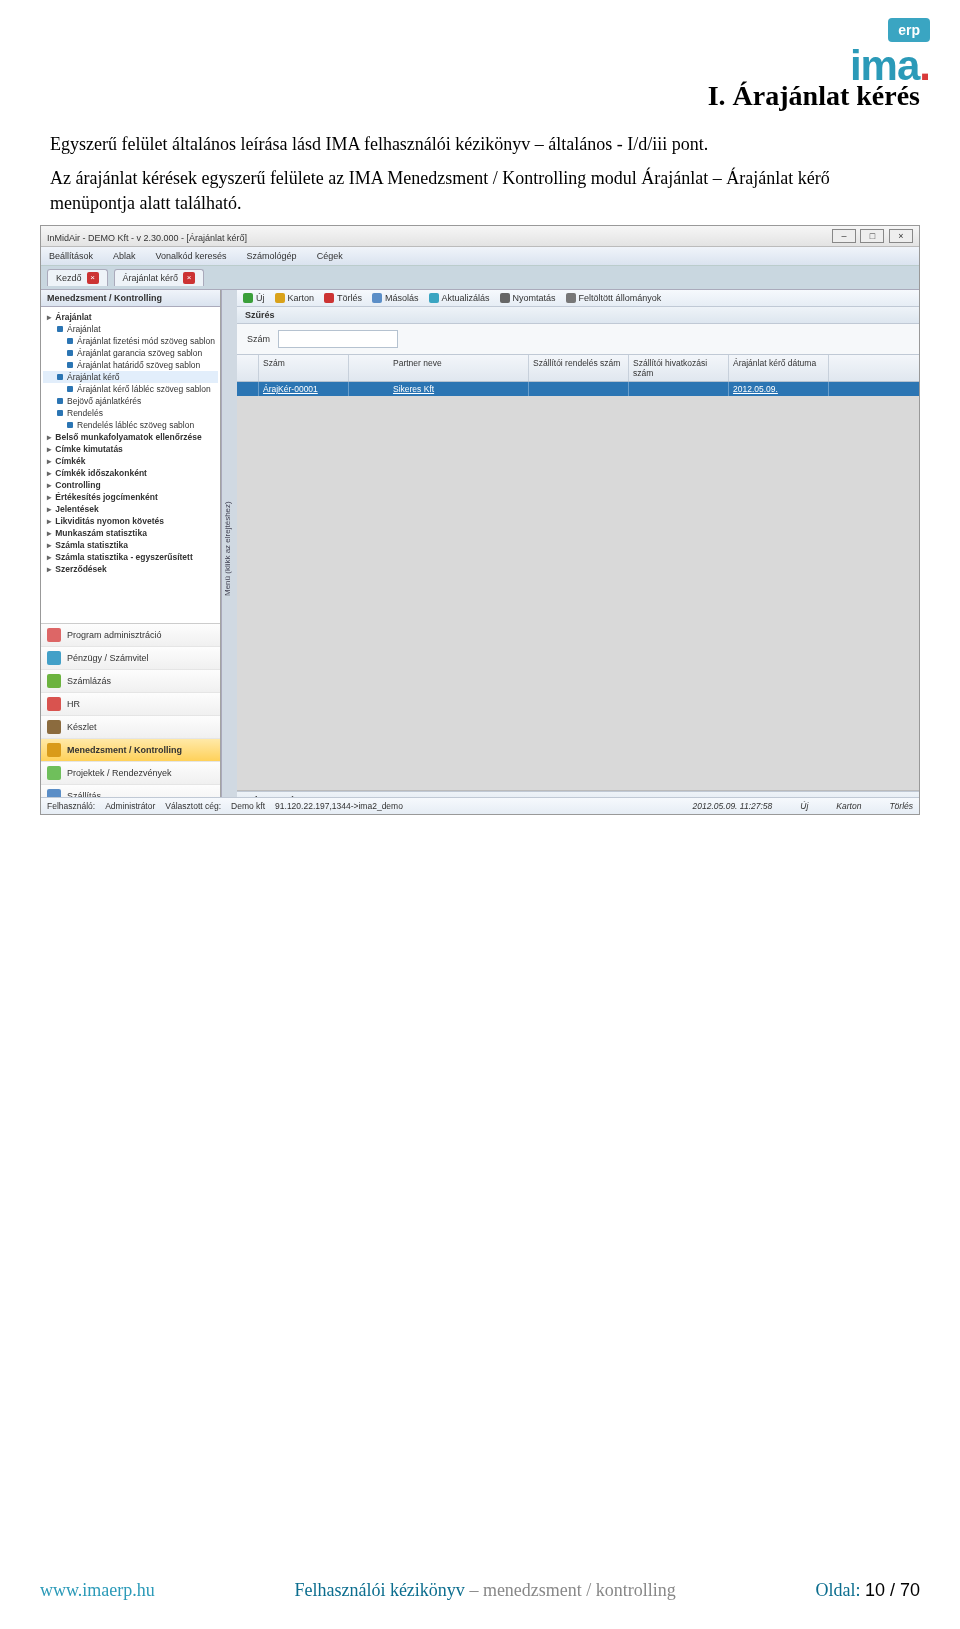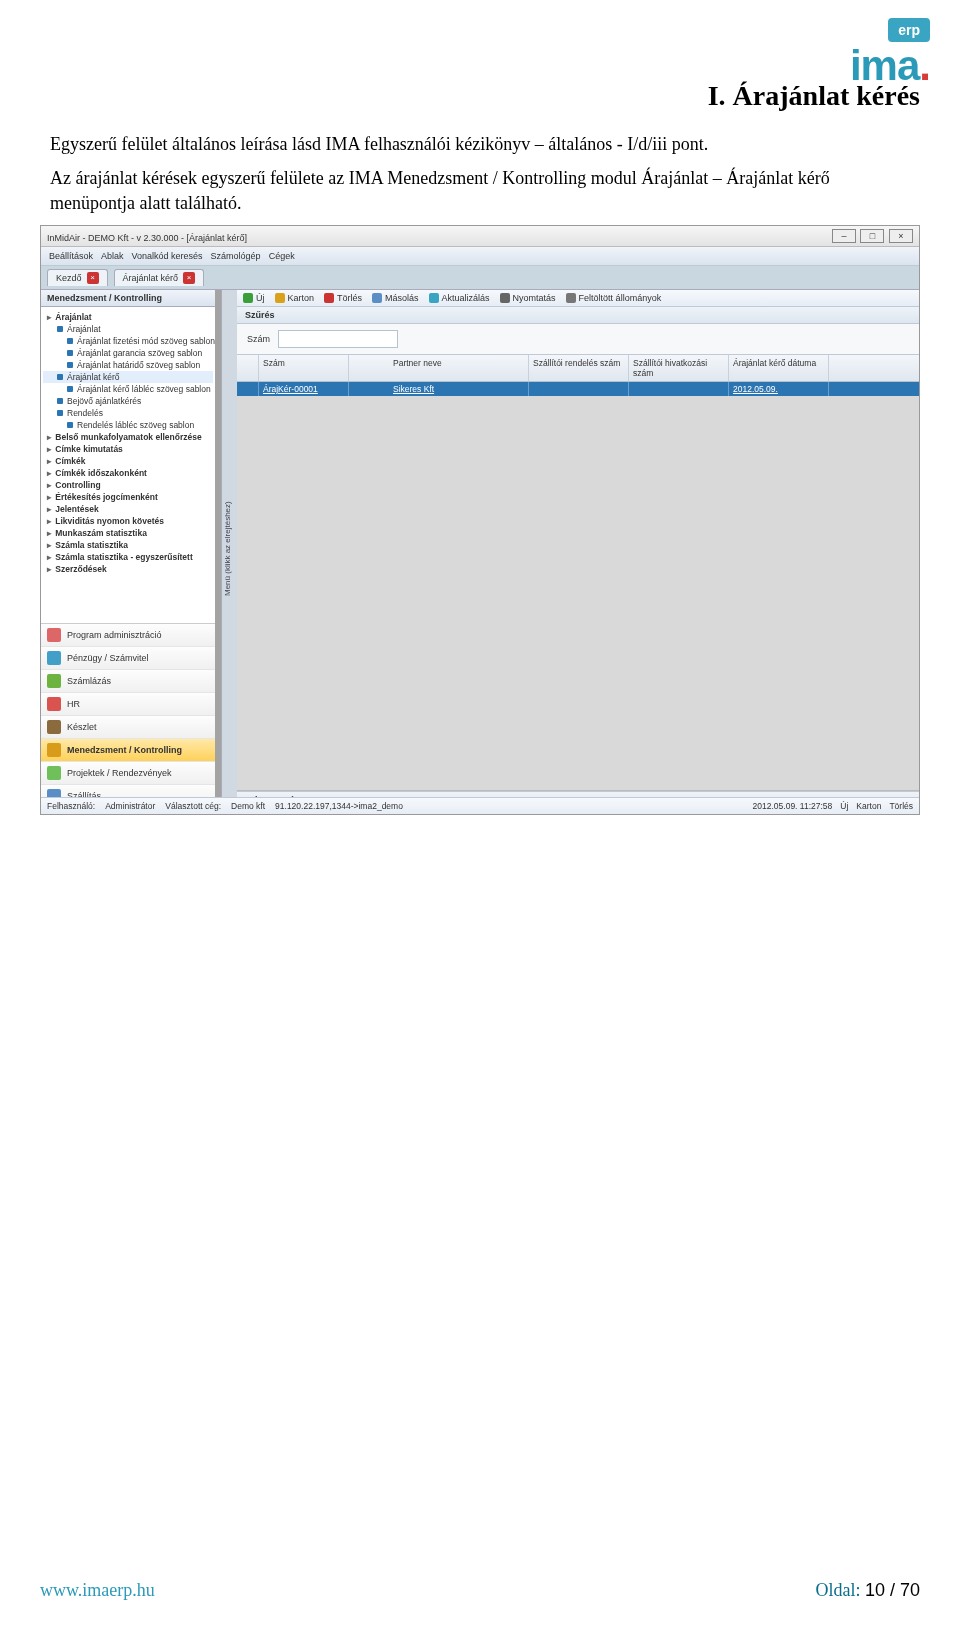--- a/index.html
+++ b/index.html
@@ -12,27 +12,27 @@
   }
   .logo-text { font-size: 42px; font-weight: bold; color: #2b9ab8; letter-spacing: -1px; }
   .logo-text .dot { color: #d93a3a; }
   h1.title { text-align: right; font-family: "Times New Roman", serif; font-size: 28px; font-weight: bold; margin: 30px 0 20px; }
   .body-text { font-family: "Times New Roman", serif; font-size: 18px; line-height: 1.35; margin: 0 10px 10px; }
   .screenshot {
     margin: 10px 0 0 0; border: 1px solid #999; background: #e9e9e9;
     width: 880px; height: 590px; position: relative; font-size: 9px; color: #333;
   }
   .ss-title { background: linear-gradient(#f6f6f6,#e3e3e3); border-bottom: 1px solid #bbb; padding: 3px 6px; display: flex; justify-content: space-between; align-items: flex-end; }
-  .ss-menu { background: linear-gradient(#f0f4fa,#dae3ef); border-bottom: 1px solid #bcc; padding: 2px 4px; display: flex; gap: 0; }
+  .ss-menu { background: linear-gradient(#f0f4fa,#dae3ef); border-bottom: 1px solid #bcc; padding: 2px 4px; display: flex; gap: 12px; }
   .ss-menu span { padding: 2px 4px; }
   .ss-tabs { background: #c9d7e0; border-bottom: 1px solid #aab; padding: 3px 6px; display: flex; gap: 6px; align-items: center; }
   .ss-tabs .tab { background: #eef3f8; border: 1px solid #aab; border-bottom: none; border-radius: 3px 3px 0 0; padding: 2px 8px; display: flex; align-items: center; gap: 5px; }
   .ss-tabs .closebtn { background: #c33; color: #fff; width: 12px; height: 12px; display: inline-flex; align-items: center; justify-content: center; font-size: 8px; border-radius: 2px; }
   .ss-body { display: flex; height: calc(100% - 70px); }
-  .ss-side { width: 180px; background: #fff; border-right: 6px solid #a3a3a3; display: flex; flex-direction: column; }
+  .ss-side { width: 180px; background: #fff; border-right: 1px solid #a3a3a3; display: flex; flex-direction: column; }
   .side-head { background: linear-gradient(#f0f4fa,#dae3ef); border-bottom: 1px solid #aab; padding: 3px 6px; font-weight: bold; }
   .tree { flex: 0 0 auto; padding: 4px 2px; font-size: 8.5px; overflow: hidden; }
   .tree .root { padding-left: 4px; font-weight: bold; }
   .tree .lvl1 { padding-left: 14px; }
   .tree .lvl2 { padding-left: 24px; }
   .tree > div { display: flex; align-items: center; gap: 4px; padding: 1px 0; white-space: nowrap; }
   .bullet { width: 6px; height: 6px; background: #2b75b3; border-radius: 1px; flex-shrink: 0; }
   .tree .sel { background: #e2eefb; }
   .side-modules { margin-top: auto; border-top: 1px solid #ccc; }
   .mod { display: flex; align-items: center; gap: 6px; padding: 4px 6px; border-bottom: 1px solid #e5e5e5; background: linear-gradient(#fdfdfd,#f0f0f0); }
@@ -53,21 +53,21 @@
   .grow { display: flex; background: #2b75b3; color: #fff; text-decoration: underline; }
   .grow > div { border-right: 1px solid rgba(255,255,255,.3); padding: 2px 4px; font-size: 8.5px; }
   .col-a { width: 22px; }
   .col-b { width: 90px; }
   .col-c { width: 140px; margin-left: 40px; }
   .col-d { width: 100px; }
   .col-e { width: 100px; }
   .col-f { width: 100px; }
   .jelm { background: linear-gradient(#eef3f8,#dde6ef); border-top: 1px solid #c0c9d5; padding: 3px 8px; font-weight: bold; }
   .ss-status { position: absolute; bottom: 0; left: 0; right: 0; background: linear-gradient(#f6f9fd,#e6edf5); border-top: 1px solid #c0c9d5; padding: 3px 6px; display: flex; align-items: center; gap: 10px; font-size: 8.5px; }
-  .ss-status .sp { margin-left: auto; display: flex; gap: 8px; }
+  .ss-status .sp { margin-left: auto; display: flex; gap: 28px; font-style: italic; }
   .win-btns span { display:inline-block; width:24px; height:14px; border:1px solid #888; background:#eee; margin-left:2px; text-align:center; font-size:9px; line-height:12px;}
   .footer {
     position: absolute; bottom: 28px; left: 40px; right: 40px;
     display: flex; justify-content: space-between; align-items: baseline;
     font-family: "Comic Sans MS", "Segoe Script", cursive; font-size: 18px;
   }
   .footer .fl { color: #2b9ab8; }
   .footer .fc { color: #0b6d8e; }
   .footer .fc .gray { color: #888; }
   .footer .fr { color: #0b6d8e; }
@@ -310,18 +310,22 @@
         <span>2012.05.09. 11:27:58</span>
         <span>Új</span>
         <span>Karton</span>
         <span>Törlés</span>
       </span>
     </div>
   </div>
 
   <div class="footer">
     <span class="fl">www.imaerp.hu</span>
+    <span class="fc">
+      <span>Felhasználói kézikönyv</span>
+      <span class="gray">– menedzsment / kontrolling</span>
+    </span>
     <span class="fr">
       <span>Oldal:</span>
       <span class="pg">10 / 70</span>
     </span>
   </div>
 </div>
 
 </body></html>

